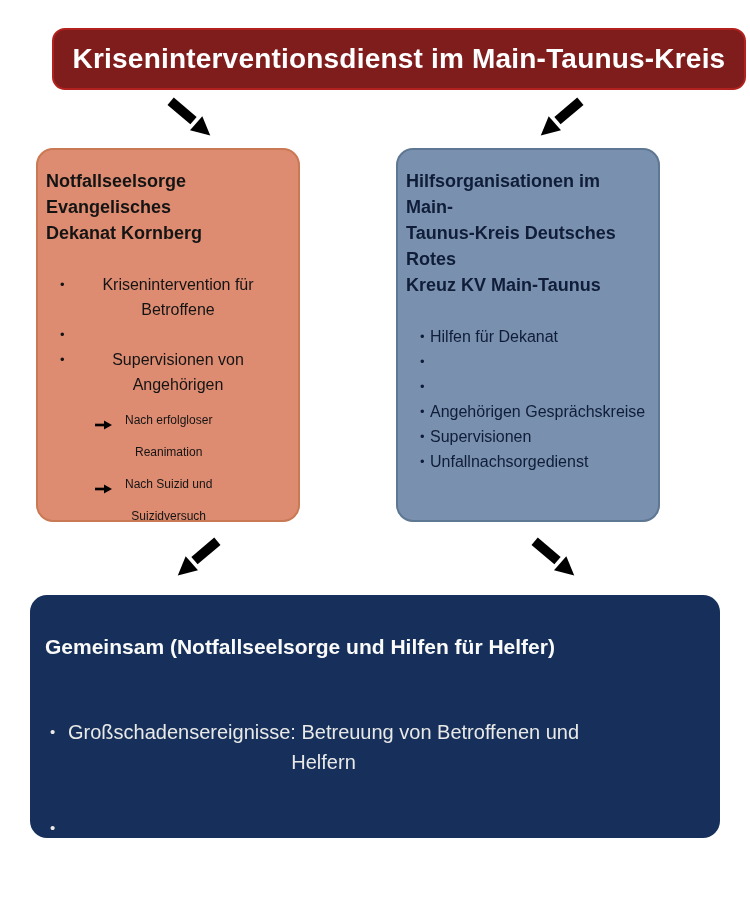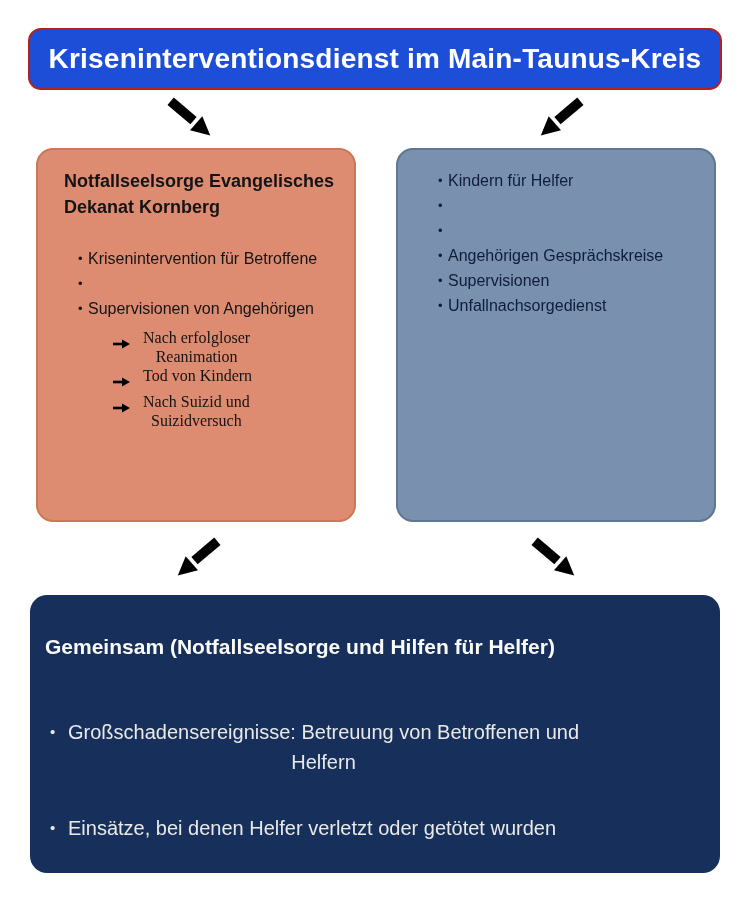--- a/index.html
+++ b/index.html
@@ -32,24 +32,24 @@
   }
 
   
   .big-arrow { position: absolute; }
   .big-arrow.flip { transform: scaleX(-1); }
 
   
   .box {
     position: absolute;
     top: 148px;
-    width: 320px; height: 374px;
+    width: 264px; height: 374px;
     border-radius: 17px;
     box-sizing: border-box;
-    padding: 18px 12px 0 26px;
+    padding: 18px 12px 0 8px;
   }
   .left-box  { left: 36px;  background: #DE8C71; border: 2px solid #C97953; color: #141414; }
   .right-box { left: 396px; background: #7990AF; border: 2px solid #5E7792; color: #0F1D38; }
 
   .box-title {
     font-size: 18px;
     font-weight: bold;
     line-height: 26px;
     white-space: pre-line;
     margin: 0 0 26px 0;
@@ -63,28 +63,28 @@
     line-height: 25px;
   }
   .dot {
     flex: 0 0 10px;
     font-size: 13px;
     line-height: 25px;
   }
   .btext { white-space: pre-line; text-align: center; }
 
   ul.sub-bullets { margin-top: 7px; padding-left: 49px; }
-  .sub-item { display: flex; font-size: 16px; line-height: 19px; font-family: Liberation Serif, serif; }
+  .sub-item { display: flex; font-size: 12px; line-height: 32px; }
   .sub-arrow { flex: 0 0 30px; padding-top: 7px; }
 
   
   .bottom-box {
     position: absolute;
     left: 30px; top: 595px;
-    width: 690px; height: 278px;
+    width: 690px; height: 243px;
     background: #16305B;
     border-radius: 17px;
     box-sizing: border-box;
     padding: 36px 30px 0 15px;
   }
   .bottom-title {
     color: #FAFAF8;
     font-size: 21px;
     font-weight: bold;
     line-height: 31px;
@@ -102,21 +102,21 @@
     flex: 0 0 18px;
     font-size: 15px;
     line-height: 30px;
   }
 </style>
 </head>
 <body>
 
 <div class="canvas">
 
-  <div class="header" style="background-color: #1d4ed8;">
+  <div class="header" style="background-color: #7f1d1d; margin-left: 24px;">
     <span class="header-title">Kriseninterventionsdienst im Main-Taunus-Kreis</span>
   </div>
 
   <svg class="big-arrow" style="left:162px; top:96px;" width="56" height="44" viewBox="0 0 60 50" aria-hidden="true">
     <line x1="8" y1="6" x2="34" y2="28" stroke="#000000" stroke-width="11"></line>
     <polygon points="53,45 44,23 30,39" fill="#000000"></polygon>
   </svg>
   <svg class="big-arrow flip" style="left:533px; top:96px;" width="56" height="44" viewBox="0 0 60 50" aria-hidden="true">
     <line x1="8" y1="6" x2="34" y2="28" stroke="#000000" stroke-width="11"></line>
     <polygon points="53,45 44,23 30,39" fill="#000000"></polygon>
@@ -149,40 +149,34 @@
         <span class="btext">Nach erfolgloser
 Reanimation</span>
       </li>
         <li class="sub-item">
         <span class="sub-arrow">
           <svg width="17" height="12" viewBox="0 0 18 12" aria-hidden="true">
             <line x1="0" y1="6" x2="10" y2="6" stroke="#000000" stroke-width="2.8"></line>
             <polygon points="18,6 9.5,1.2 9.5,10.8" fill="#000000"></polygon>
           </svg>
         </span>
-        <span class="btext">Tod von Kindern</span>
-      </li>
-        <li class="sub-item">
-        <span class="sub-arrow">
-          <svg width="17" height="12" viewBox="0 0 18 12" aria-hidden="true">
-            <line x1="0" y1="6" x2="10" y2="6" stroke="#000000" stroke-width="2.8"></line>
-            <polygon points="18,6 9.5,1.2 9.5,10.8" fill="#000000"></polygon>
-          </svg>
-        </span>
         <span class="btext">Nach Suizid und
 Suizidversuch</span>
       </li>
       </ul>
   </div>
 
   <div class="box right-box" style="background-color: rgb(121, 144, 175);">
+    <div class="box-title">Hilfsorganisationen im Main-
+Taunus-Kreis Deutsches Rotes
+Kreuz KV Main-Taunus</div>
     <ul class="bullets">
         <li class="bullet-item">
         <span class="dot">•</span>
-        <span class="btext">Kindern für Helfer</span>
+        <span class="btext">Hilfen für Dekanat</span>
       </li>
         <li class="bullet-item">
         <span class="dot">•</span>
       </li>
         <li class="bullet-item">
         <span class="dot">•</span>
       </li>
         <li class="bullet-item">
         <span class="dot">•</span>
         <span class="btext">Angehörigen Gesprächskreise</span>
@@ -210,18 +204,17 @@
   <div class="bottom-box" style="background-color: rgb(22, 48, 91);">
     <div class="bottom-title">Gemeinsam (Notfallseelsorge und Hilfen für Helfer)</div>
     <ul class="bullets bottom-bullets">
         <li class="bullet-item">
         <span class="dot">•</span>
         <span class="btext">Großschadensereignisse: Betreuung von Betroffenen und
 Helfern</span>
       </li>
         <li class="bullet-item">
         <span class="dot">•</span>
-        <span class="btext">Einsätze, bei denen Helfer verletzt oder getötet wurden</span>
       </li>
       </ul>
   </div>
 
 </div>
 
 </body></html>

